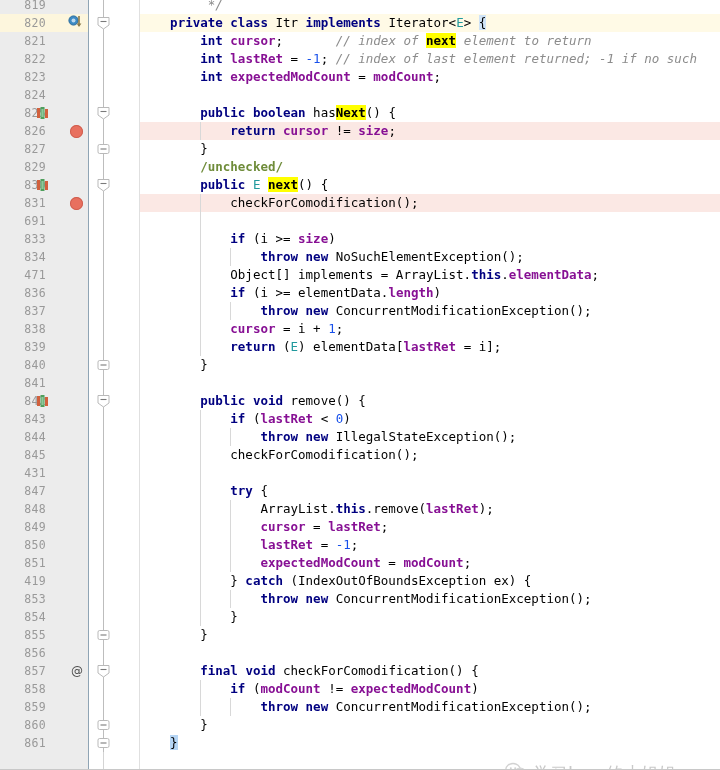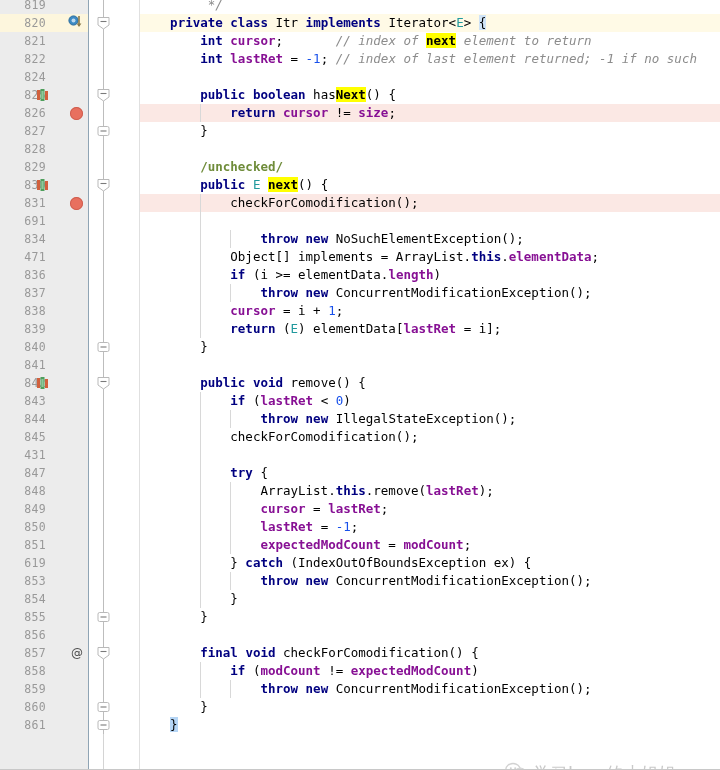--- a/index.html
+++ b/index.html
@@ -156,48 +156,49 @@
     <circle cx="5.5" cy="5.5" r="4.6" fill="#3b8ac4" stroke="#2a6a9c" stroke-width="1"></circle>
     <circle cx="5.5" cy="5.5" r="2" fill="#bcd9ef"></circle>
     <path d="M11 1 L11 11" stroke="#8a7a4a" stroke-width="1.6"></path>
     <path d="M8.6 8.4 L11 12 L13.4 8.4 Z" fill="#8a7a4a"></path>
   </svg><svg class="fold-mark" style="top:3px;height:13px" viewBox="0 0 12 13">
           <path d="M0.5 0.5 H11.5 V8 L6 12 L0.5 8 Z" fill="#fff" stroke="#b9b9b9"></path>
        <path d="M3 4.5 H9" stroke="#7a7a7a" stroke-width="1.1"></path>
         </svg><div class="code"><span class="pln">    </span><span class="kw">private</span><span class="pln"> </span><span class="kw">class</span><span class="pln"> Itr </span><span class="kw">implements</span><span class="pln"> Iterator&lt;</span><span class="typ">E</span><span class="pln">&gt; </span><span class="brace-tip">{</span></div></div>
       <div class="row"><div class="rowbg"></div><div class="fold-line" style="top:0;height:18px"></div><div class="lnum-cell">821</div><div class="code"><span class="pln">        </span><span class="kw">int</span><span class="pln"> </span><span class="fld">cursor</span><span class="pln">;       </span><span class="cmt">// index of </span><span class="hl">next</span><span class="cmt"> element to return</span></div></div>
       <div class="row"><div class="rowbg"></div><div class="fold-line" style="top:0;height:18px"></div><div class="lnum-cell">822</div><div class="code"><span class="pln">        </span><span class="kw">int</span><span class="pln"> </span><span class="fld">lastRet</span><span class="pln"> = </span><span class="num">-1</span><span class="pln">; </span><span class="cmt">// index of last element returned; -1 if no such</span></div></div>
+      <div class="row"><div class="rowbg"></div><div class="fold-line" style="top:0;height:18px"></div><div class="lnum-cell">823</div><div class="code"><span class="pln">        </span><span class="kw">int</span><span class="pln"> </span><span class="fld">expectedModCount</span><span class="pln"> = </span><span class="fld">modCount</span><span class="pln">;</span></div></div>
       <div class="row"><div class="rowbg"></div><div class="fold-line" style="top:0;height:18px"></div><div class="lnum-cell">824</div><div class="code"></div></div>
       <div class="row"><div class="rowbg"></div><div class="fold-line" style="top:0;height:18px"></div><div class="lnum-cell">825</div><svg class="g-icon icon-method" viewBox="0 0 14 14">
     <rect x="1" y="2" width="3" height="10" fill="#d1603d"></rect>
     <rect x="4.5" y="1" width="4" height="12" fill="#4f9f5c"></rect>
     <rect x="9" y="3" width="3" height="9" fill="#d1603d"></rect>
     <rect x="5.4" y="3" width="2.2" height="8" fill="#8fc79a"></rect>
   </svg><svg class="fold-mark" style="top:3px;height:13px" viewBox="0 0 12 13">
           <path d="M0.5 0.5 H11.5 V8 L6 12 L0.5 8 Z" fill="#fff" stroke="#b9b9b9"></path>
        <path d="M3 4.5 H9" stroke="#7a7a7a" stroke-width="1.1"></path>
         </svg><div class="code"><span class="pln">        </span><span class="kw">public</span><span class="pln"> </span><span class="kw">boolean</span><span class="pln"> has</span><span class="hl">Next</span><span class="pln">() {</span></div></div>
       <div class="row bp"><div class="rowbg"></div><div class="fold-line" style="top:0;height:18px"></div><div class="lnum-cell">826</div><div class="bp-dot"></div><div class="iguide" style="left:200.2px"></div><div class="code"><span class="pln">            </span><span class="kw">return</span><span class="pln"> </span><span class="fld">cursor</span><span class="pln"> != </span><span class="fld">size</span><span class="pln">;</span></div></div>
       <div class="row"><div class="rowbg"></div><div class="fold-line" style="top:0;height:18px"></div><div class="lnum-cell">827</div><svg class="fold-mark" style="top:4px;height:10px" viewBox="0 0 12 10">
           <rect x="0.5" y="0.5" width="11" height="9" rx="1.6" fill="#fff" stroke="#b9b9b9"></rect>
        <path d="M3 5 H9" stroke="#7a7a7a" stroke-width="1.1"></path>
         </svg><div class="code"><span class="pln">        }</span></div></div>
-      <div class="row"><div class="rowbg"></div><div class="fold-line" style="top:0;height:18px"></div><div class="lnum-cell">828</div><div class="code"></div></div>
       <div class="row"><div class="rowbg"></div><div class="fold-line" style="top:0;height:18px"></div><div class="lnum-cell">829</div><div class="code"><span class="pln">        </span><span class="doc">/unchecked/</span></div></div>
       <div class="row"><div class="rowbg"></div><div class="fold-line" style="top:0;height:18px"></div><div class="lnum-cell">830</div><svg class="g-icon icon-method" viewBox="0 0 14 14">
     <rect x="1" y="2" width="3" height="10" fill="#d1603d"></rect>
     <rect x="4.5" y="1" width="4" height="12" fill="#4f9f5c"></rect>
     <rect x="9" y="3" width="3" height="9" fill="#d1603d"></rect>
     <rect x="5.4" y="3" width="2.2" height="8" fill="#8fc79a"></rect>
   </svg><svg class="fold-mark" style="top:3px;height:13px" viewBox="0 0 12 13">
           <path d="M0.5 0.5 H11.5 V8 L6 12 L0.5 8 Z" fill="#fff" stroke="#b9b9b9"></path>
        <path d="M3 4.5 H9" stroke="#7a7a7a" stroke-width="1.1"></path>
         </svg><div class="code"><span class="pln">        </span><span class="kw">public</span><span class="pln"> </span><span class="typ">E</span><span class="pln"> </span><span class="hl">next</span><span class="pln">() {</span></div></div>
       <div class="row bp"><div class="rowbg"></div><div class="fold-line" style="top:0;height:18px"></div><div class="lnum-cell">831</div><div class="bp-dot"></div><div class="iguide" style="left:200.2px"></div><div class="code"><span class="pln">            checkForComodification();</span></div></div>
       <div class="row"><div class="rowbg"></div><div class="fold-line" style="top:0;height:18px"></div><div class="lnum-cell">691</div><div class="iguide" style="left:200.2px"></div></div>
+      <div class="row"><div class="rowbg"></div><div class="fold-line" style="top:0;height:18px"></div><div class="lnum-cell">833</div><div class="iguide" style="left:200.2px"></div><div class="code"><span class="pln">            </span><span class="kw">if</span><span class="pln"> (i &gt;= </span><span class="fld">size</span><span class="pln">)</span></div></div>
       <div class="row"><div class="rowbg"></div><div class="fold-line" style="top:0;height:18px"></div><div class="lnum-cell">834</div><div class="iguide" style="left:200.2px"></div><div class="iguide" style="left:230.2px"></div><div class="code"><span class="pln">                </span><span class="kw">throw</span><span class="pln"> </span><span class="kw">new</span><span class="pln"> NoSuchElementException();</span></div></div>
       <div class="row"><div class="rowbg"></div><div class="fold-line" style="top:0;height:18px"></div><div class="lnum-cell">471</div><div class="iguide" style="left:200.2px"></div><div class="code"><span class="pln">            Object[] implements = ArrayList.</span><span class="kw">this</span><span class="pln">.</span><span class="fld">elementData</span><span class="pln">;</span></div></div>
       <div class="row"><div class="rowbg"></div><div class="fold-line" style="top:0;height:18px"></div><div class="lnum-cell">836</div><div class="iguide" style="left:200.2px"></div><div class="code"><span class="pln">            </span><span class="kw">if</span><span class="pln"> (i &gt;= elementData.</span><span class="fld">length</span><span class="pln">)</span></div></div>
       <div class="row"><div class="rowbg"></div><div class="fold-line" style="top:0;height:18px"></div><div class="lnum-cell">837</div><div class="iguide" style="left:200.2px"></div><div class="iguide" style="left:230.2px"></div><div class="code"><span class="pln">                </span><span class="kw">throw</span><span class="pln"> </span><span class="kw">new</span><span class="pln"> ConcurrentModificationException();</span></div></div>
       <div class="row"><div class="rowbg"></div><div class="fold-line" style="top:0;height:18px"></div><div class="lnum-cell">838</div><div class="iguide" style="left:200.2px"></div><div class="code"><span class="pln">            </span><span class="fld">cursor</span><span class="pln"> = i + </span><span class="num">1</span><span class="pln">;</span></div></div>
       <div class="row"><div class="rowbg"></div><div class="fold-line" style="top:0;height:18px"></div><div class="lnum-cell">839</div><div class="iguide" style="left:200.2px"></div><div class="code"><span class="pln">            </span><span class="kw">return</span><span class="pln"> (</span><span class="typ">E</span><span class="pln">) elementData[</span><span class="fld">lastRet</span><span class="pln"> = i];</span></div></div>
       <div class="row"><div class="rowbg"></div><div class="fold-line" style="top:0;height:18px"></div><div class="lnum-cell">840</div><svg class="fold-mark" style="top:4px;height:10px" viewBox="0 0 12 10">
           <rect x="0.5" y="0.5" width="11" height="9" rx="1.6" fill="#fff" stroke="#b9b9b9"></rect>
        <path d="M3 5 H9" stroke="#7a7a7a" stroke-width="1.1"></path>
         </svg><div class="code"><span class="pln">        }</span></div></div>
@@ -213,21 +214,21 @@
         </svg><div class="code"><span class="pln">        </span><span class="kw">public</span><span class="pln"> </span><span class="kw">void</span><span class="pln"> remove() {</span></div></div>
       <div class="row"><div class="rowbg"></div><div class="fold-line" style="top:0;height:18px"></div><div class="lnum-cell">843</div><div class="iguide" style="left:200.2px"></div><div class="code"><span class="pln">            </span><span class="kw">if</span><span class="pln"> (</span><span class="fld">lastRet</span><span class="pln"> &lt; </span><span class="num">0</span><span class="pln">)</span></div></div>
       <div class="row"><div class="rowbg"></div><div class="fold-line" style="top:0;height:18px"></div><div class="lnum-cell">844</div><div class="iguide" style="left:200.2px"></div><div class="iguide" style="left:230.2px"></div><div class="code"><span class="pln">                </span><span class="kw">throw</span><span class="pln"> </span><span class="kw">new</span><span class="pln"> IllegalStateException();</span></div></div>
       <div class="row"><div class="rowbg"></div><div class="fold-line" style="top:0;height:18px"></div><div class="lnum-cell">845</div><div class="iguide" style="left:200.2px"></div><div class="code"><span class="pln">            checkForComodification();</span></div></div>
       <div class="row"><div class="rowbg"></div><div class="fold-line" style="top:0;height:18px"></div><div class="lnum-cell">431</div><div class="iguide" style="left:200.2px"></div><div class="code"></div></div>
       <div class="row"><div class="rowbg"></div><div class="fold-line" style="top:0;height:18px"></div><div class="lnum-cell">847</div><div class="iguide" style="left:200.2px"></div><div class="code"><span class="pln">            </span><span class="kw">try</span><span class="pln"> {</span></div></div>
       <div class="row"><div class="rowbg"></div><div class="fold-line" style="top:0;height:18px"></div><div class="lnum-cell">848</div><div class="iguide" style="left:200.2px"></div><div class="iguide" style="left:230.2px"></div><div class="code"><span class="pln">                ArrayList.</span><span class="kw">this</span><span class="pln">.remove(</span><span class="fld">lastRet</span><span class="pln">);</span></div></div>
       <div class="row"><div class="rowbg"></div><div class="fold-line" style="top:0;height:18px"></div><div class="lnum-cell">849</div><div class="iguide" style="left:200.2px"></div><div class="iguide" style="left:230.2px"></div><div class="code"><span class="pln">                </span><span class="fld">cursor</span><span class="pln"> = </span><span class="fld">lastRet</span><span class="pln">;</span></div></div>
       <div class="row"><div class="rowbg"></div><div class="fold-line" style="top:0;height:18px"></div><div class="lnum-cell">850</div><div class="iguide" style="left:200.2px"></div><div class="iguide" style="left:230.2px"></div><div class="code"><span class="pln">                </span><span class="fld">lastRet</span><span class="pln"> = </span><span class="num">-1</span><span class="pln">;</span></div></div>
       <div class="row"><div class="rowbg"></div><div class="fold-line" style="top:0;height:18px"></div><div class="lnum-cell">851</div><div class="iguide" style="left:200.2px"></div><div class="iguide" style="left:230.2px"></div><div class="code"><span class="pln">                </span><span class="fld">expectedModCount</span><span class="pln"> = </span><span class="fld">modCount</span><span class="pln">;</span></div></div>
-      <div class="row"><div class="rowbg"></div><div class="fold-line" style="top:0;height:18px"></div><div class="lnum-cell">619</div><div class="iguide" style="left:200.2px"></div><div class="code"><span class="pln">            } </span><span class="kw">catch</span><span class="pln"> (IndexOutOfBoundsException ex) {</span></div></div>
+      <div class="row"><div class="rowbg"></div><div class="fold-line" style="top:0;height:18px"></div><div class="lnum-cell">419</div><div class="iguide" style="left:200.2px"></div><div class="code"><span class="pln">            } </span><span class="kw">catch</span><span class="pln"> (IndexOutOfBoundsException ex) {</span></div></div>
       <div class="row"><div class="rowbg"></div><div class="fold-line" style="top:0;height:18px"></div><div class="lnum-cell">853</div><div class="iguide" style="left:200.2px"></div><div class="iguide" style="left:230.2px"></div><div class="code"><span class="pln">                </span><span class="kw">throw</span><span class="pln"> </span><span class="kw">new</span><span class="pln"> ConcurrentModificationException();</span></div></div>
       <div class="row"><div class="rowbg"></div><div class="fold-line" style="top:0;height:18px"></div><div class="lnum-cell">854</div><div class="iguide" style="left:200.2px"></div><div class="code"><span class="pln">            }</span></div></div>
       <div class="row"><div class="rowbg"></div><div class="fold-line" style="top:0;height:18px"></div><div class="lnum-cell">855</div><svg class="fold-mark" style="top:4px;height:10px" viewBox="0 0 12 10">
           <rect x="0.5" y="0.5" width="11" height="9" rx="1.6" fill="#fff" stroke="#b9b9b9"></rect>
        <path d="M3 5 H9" stroke="#7a7a7a" stroke-width="1.1"></path>
         </svg><div class="code"><span class="pln">        }</span></div></div>
       <div class="row"><div class="rowbg"></div><div class="fold-line" style="top:0;height:18px"></div><div class="lnum-cell">856</div><div class="code"></div></div>
       <div class="row"><div class="rowbg"></div><div class="fold-line" style="top:0;height:18px"></div><div class="lnum-cell">857</div><div class="icon-at g-icon">@</div><svg class="fold-mark" style="top:3px;height:13px" viewBox="0 0 12 13">
           <path d="M0.5 0.5 H11.5 V8 L6 12 L0.5 8 Z" fill="#fff" stroke="#b9b9b9"></path>
        <path d="M3 4.5 H9" stroke="#7a7a7a" stroke-width="1.1"></path>

